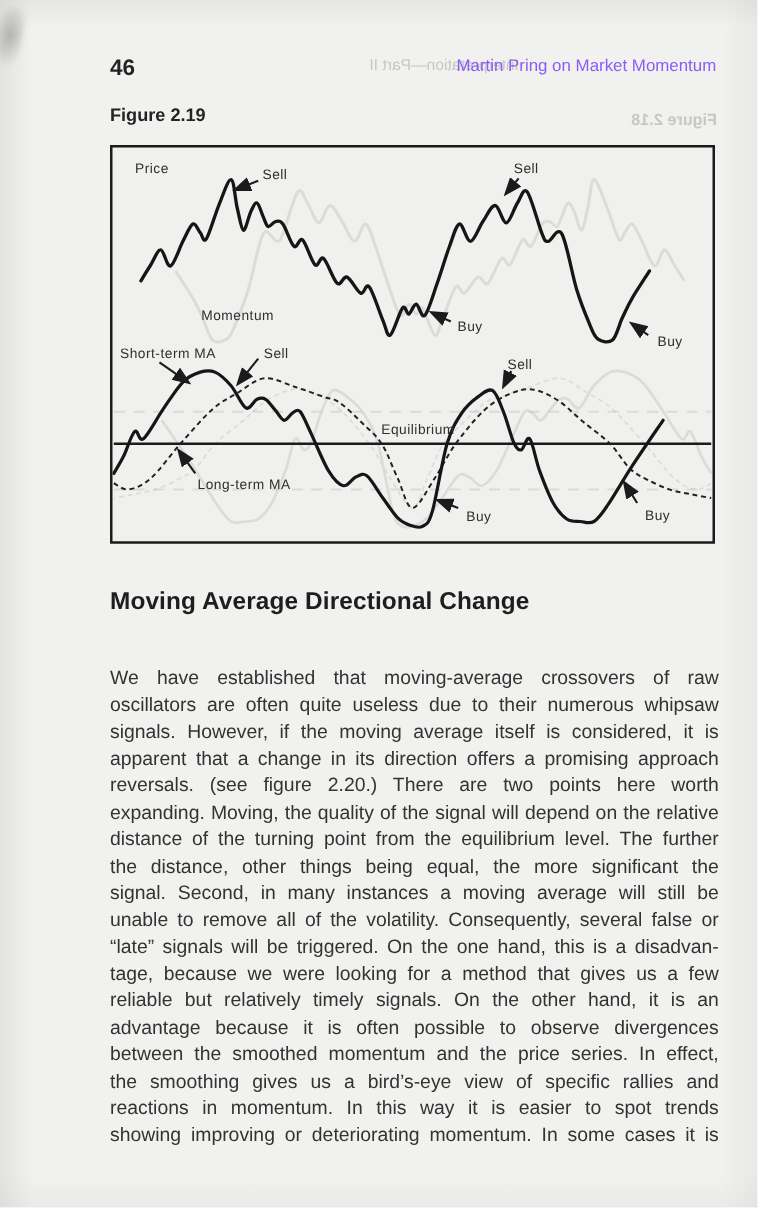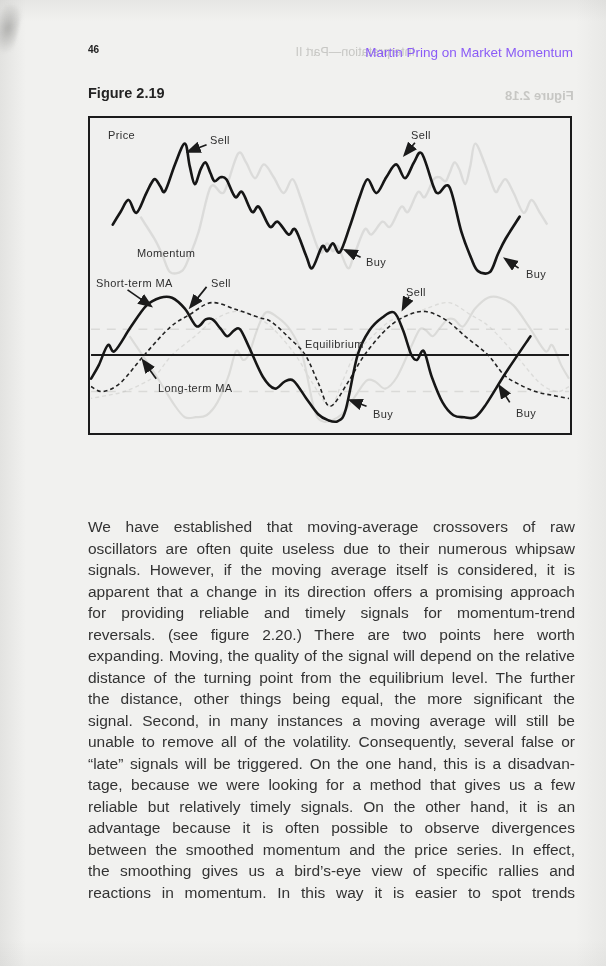--- a/index.html
+++ b/index.html
@@ -15,39 +15,39 @@
       linear-gradient(90deg, rgba(160,160,158,.18), rgba(160,160,158,0) 26px),
       linear-gradient(270deg, rgba(170,170,168,.12), rgba(170,170,168,0) 30px),
       linear-gradient(180deg, rgba(165,165,163,.14), rgba(165,165,163,0) 22px),
       linear-gradient(0deg, rgba(175,175,173,.10), rgba(175,175,173,0) 26px);
   }
   .smudge{
     position:absolute;left:-8px;top:4px;width:26px;height:52px;
     background:radial-gradient(ellipse at 60% 45%, rgba(110,110,108,.45), rgba(110,110,108,0) 65%);
     transform:rotate(12deg);filter:blur(1.5px);
   }
-  .pagenum{position:absolute;left:88px;top:44px;font-size:10px;font-weight:bold;color:#232323;}
+  .pagenum{position:absolute;left:88px;top:44px;font-size:18px;font-weight:bold;color:#232323;}
   .runtitle{position:absolute;right:33px;top:45px;font-size:13.5px;color:#8b5cf6;}
   .ghost{position:absolute;color:rgba(140,140,137,.42);transform:scaleX(-1);filter:blur(.4px);white-space:nowrap;}
   .ghost-header{left:240px;top:45px;font-size:12.5px;width:175px;}
   .ghost-fig{left:505px;top:88px;font-size:13px;font-weight:bold;}
   .figcaption{position:absolute;left:88px;top:85px;font-size:14.5px;font-weight:bold;color:#232323;}
   .figbox{
     position:absolute;left:88px;top:116px;width:484px;height:319px;
     border:2.5px solid #1b1b1b;background:rgba(240,240,238,.6);box-sizing:border-box;
   }
   .figbox svg{position:absolute;left:0;top:0;width:100%;height:100%;}
   .fig-label{
     position:absolute;font-size:11px;letter-spacing:.4px;color:#2f2f2f;white-space:nowrap;
   }
   .heading{
     position:absolute;left:88px;top:470px;width:490px;
     font-size:19.5px;font-weight:bold;color:#1e1e1e;letter-spacing:.1px;
   }
-  .bodytext{position:absolute;left:88px;top:516px;width:487px;}
+  .bodytext{position:absolute;left:88px;top:532px;width:487px;}
   .bodyline{
     font-size:15.5px;line-height:21.5px;color:#333333;
     text-align:justify;text-align-last:justify;white-space:normal;
     height:21.5px;overflow:visible;
   }
   .bodyline .it{}
 </style>
 </head>
 <body>
 
@@ -92,46 +92,47 @@
           <line x1="279" y1="292" x2="263" y2="286" marker-end="url(#ah)"></line>
           <line x1="424" y1="288" x2="414" y2="272" marker-end="url(#ah)"></line>
         </g>
     </svg>
     <div id="fig-labels">
         <div class="fig-label" style="left: 18px; top: 11px;">Price</div>
         <div class="fig-label" style="left: 120px; top: 16px;">Sell</div>
         <div class="fig-label" style="left: 321px; top: 11px;">Sell</div>
         <div class="fig-label" style="left: 276px; top: 138px;">Buy</div>
         <div class="fig-label" style="left: 436px; top: 150px;">Buy</div>
-        <div class="fig-label" style="left: 4px; top: 129px; padding-left: 43px;">Momentum</div>
+        <div class="fig-label" style="left: 28px; top: 129px; padding-left: 43px;">Momentum</div>
         <div class="fig-label" style="left: 6px; top: 159px;">Short-term MA</div>
         <div class="fig-label" style="left: 121px; top: 159px;">Sell</div>
         <div class="fig-label" style="left: 316px; top: 168px;">Sell</div>
         <div class="fig-label" style="left: 215px; top: 220px;">Equilibrium</div>
         <div class="fig-label" style="left: 68px; top: 264px;">Long-term MA</div>
         <div class="fig-label" style="left: 283px; top: 290px;">Buy</div>
         <div class="fig-label" style="left: 426px; top: 289px;">Buy</div>
       </div>
   </div>
 
+  <div class="heading">Moving Average Directional Change</div>
 
   <div class="bodytext" id="bodytext">
       <div class="bodyline"><span>We have established that moving-average crossovers of raw</span></div>
       <div class="bodyline"><span>oscillators are often quite useless due to their numerous whipsaw</span></div>
       <div class="bodyline"><span>signals. However, if the moving average itself is considered, it is</span></div>
       <div class="bodyline"><span>apparent that a </span><span class="it">change</span><span> in its direction offers a promising approach</span></div>
-      <div class="bodyline"><span>for providing reliable and timely signals for momentum-trend</span></div>
       <div class="bodyline"><span>reversals. (see figure 2.20.) There are two points here worth</span></div>
       <div class="bodyline"><span>expanding. Moving, the </span><span class="it">quality</span><span> of the signal will depend on the relative</span></div>
       <div class="bodyline"><span>distance of the turning point from the equilibrium level. The further</span></div>
       <div class="bodyline"><span>the distance, other things being equal, the more significant the</span></div>
       <div class="bodyline"><span>signal. Second, in many instances a moving average will still be</span></div>
       <div class="bodyline"><span>unable to remove all of the volatility. Consequently, several false or</span></div>
       <div class="bodyline"><span>“late” signals will be triggered. On the one hand, this is a disadvan-</span></div>
       <div class="bodyline"><span>tage, because we were looking for a method that gives us a few</span></div>
       <div class="bodyline"><span>reliable but relatively timely signals. On the other hand, it is an</span></div>
       <div class="bodyline"><span>advantage because it is often possible to observe divergences</span></div>
       <div class="bodyline"><span>between the smoothed momentum and the price series. In effect,</span></div>
       <div class="bodyline"><span>the smoothing gives us a bird’s-eye view of specific rallies and</span></div>
       <div class="bodyline"><span>reactions in momentum. In this way it is easier to spot trends</span></div>
+      <div class="bodyline"><span>showing improving or deteriorating momentum. In some cases it is</span></div>
     </div>
 
 </div>
 
 </body></html>

